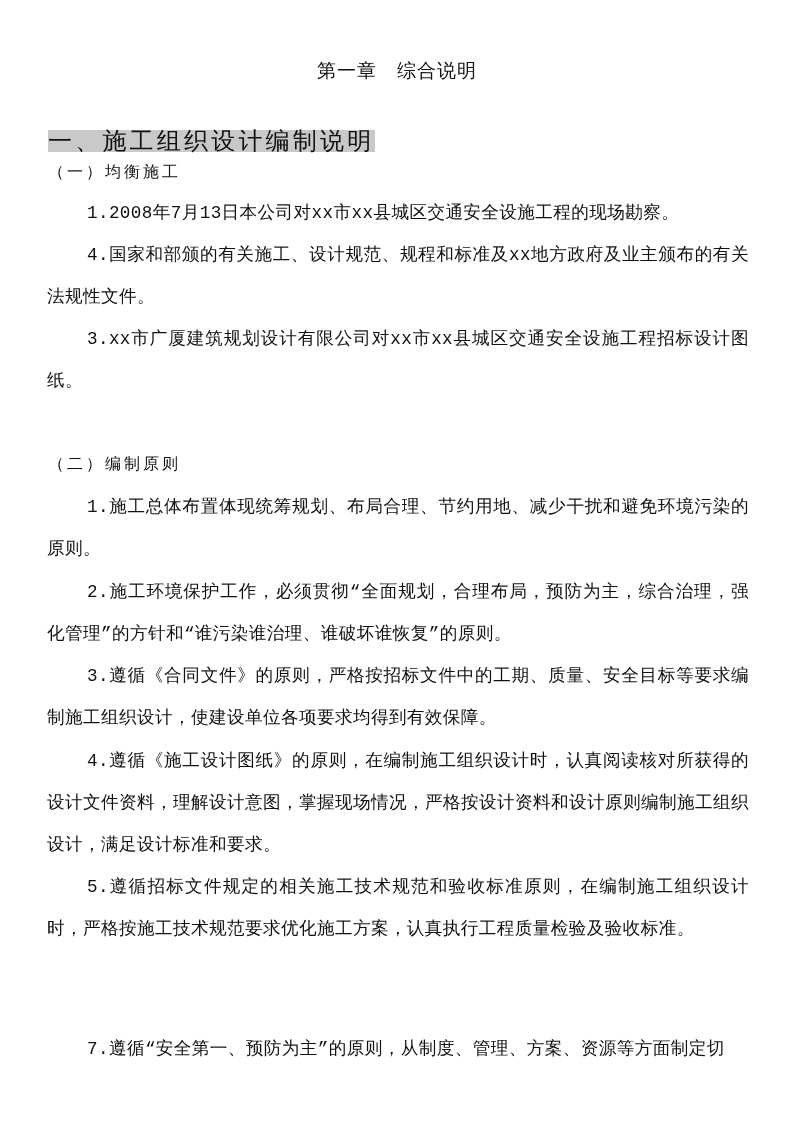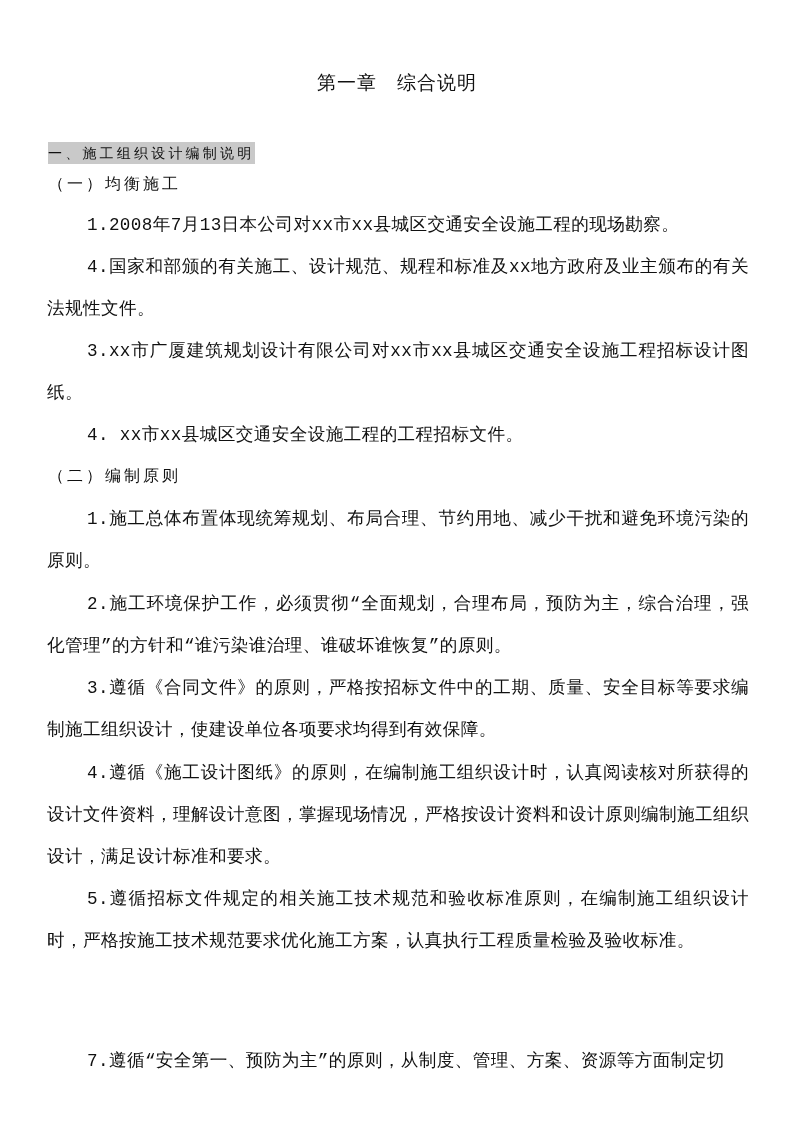--- a/index.html
+++ b/index.html
@@ -11,21 +11,21 @@
       width: 794px;
       height: 1123px;
       overflow: hidden;
       position: relative;
       font-family: "DejaVu Serif", "Liberation Serif", serif;
       color: #111111;
     }
     .page {
       position: absolute;
       left: 0;
-      top: 12px;
+      top: 0;
       width: 794px;
       height: 889px;
     }
     .chapter-title {
       position: absolute;
       top: 58px;
       left: 0;
       width: 794px;
       text-align: center;
       font-size: 19px;
@@ -33,21 +33,21 @@
       font-family: "DejaVu Sans", "Liberation Sans", sans-serif;
       font-weight: normal;
       white-space: pre;
     }
     .section-heading {
       position: absolute;
       top: 130px;
       left: 48px;
       height: 22px;
       line-height: 22px;
-      font-size: 14px;
+      font-size: 24px;
       letter-spacing: 3.2px;
       background: #c9c9c9;
       padding-right: 1px;
       font-family: "DejaVu Sans", "Liberation Sans", sans-serif;
       white-space: nowrap;
     }
     .sub-heading {
       position: absolute;
       left: 48px;
       font-size: 16px;
@@ -76,21 +76,20 @@
 
   <div class="chapter-title">第一章　综合说明</div>
 
   <div class="section-heading">一、施工组织设计编制说明</div>
 
   <div class="sub-heading" style="top:161px;">（一）均衡施工</div>
 
   <div class="para" style="top:192px;">1.2008年7月13日本公司对xx市xx县城区交通安全设施工程的现场勘察。</div>
   <div class="para" style="top:234px;">4.国家和部颁的有关施工、设计规范、规程和标准及xx地方政府及业主颁布的有关法规性文件。</div>
   <div class="para" style="top:318px;">3.xx市广厦建筑规划设计有限公司对xx市xx县城区交通安全设施工程招标设计图纸。</div>
-  <div class="para" style="top:402px;">4. xx市xx县城区交通安全设施工程的工程招标文件。</div>
 
   <div class="sub-heading" style="top:453px;">（二）编制原则</div>
 
   <div class="para" style="top:486px;">1.施工总体布置体现统筹规划、布局合理、节约用地、减少干扰和避免环境污染的原则。</div>
   <div class="para" style="top:571px;">2.施工环境保护工作，必须贯彻“全面规划，合理布局，预防为主，综合治理，强化管理”的方针和“谁污染谁治理、谁破坏谁恢复”的原则。</div>
   <div class="para" style="top:655px;">3.遵循《合同文件》的原则，严格按招标文件中的工期、质量、安全目标等要求编制施工组织设计，使建设单位各项要求均得到有效保障。</div>
   <div class="para" style="top:740px;">4.遵循《施工设计图纸》的原则，在编制施工组织设计时，认真阅读核对所获得的设计文件资料，理解设计意图，掌握现场情况，严格按设计资料和设计原则编制施工组织设计，满足设计标准和要求。</div>
   <div class="para" style="top:866px;">5.遵循招标文件规定的相关施工技术规范和验收标准原则，在编制施工组织设计时，严格按施工技术规范要求优化施工方案，认真执行工程质量检验及验收标准。</div>
   <div class="para" style="top:1028px;">7.遵循“安全第一、预防为主”的原则，从制度、管理、方案、资源等方面制定切</div>
 

